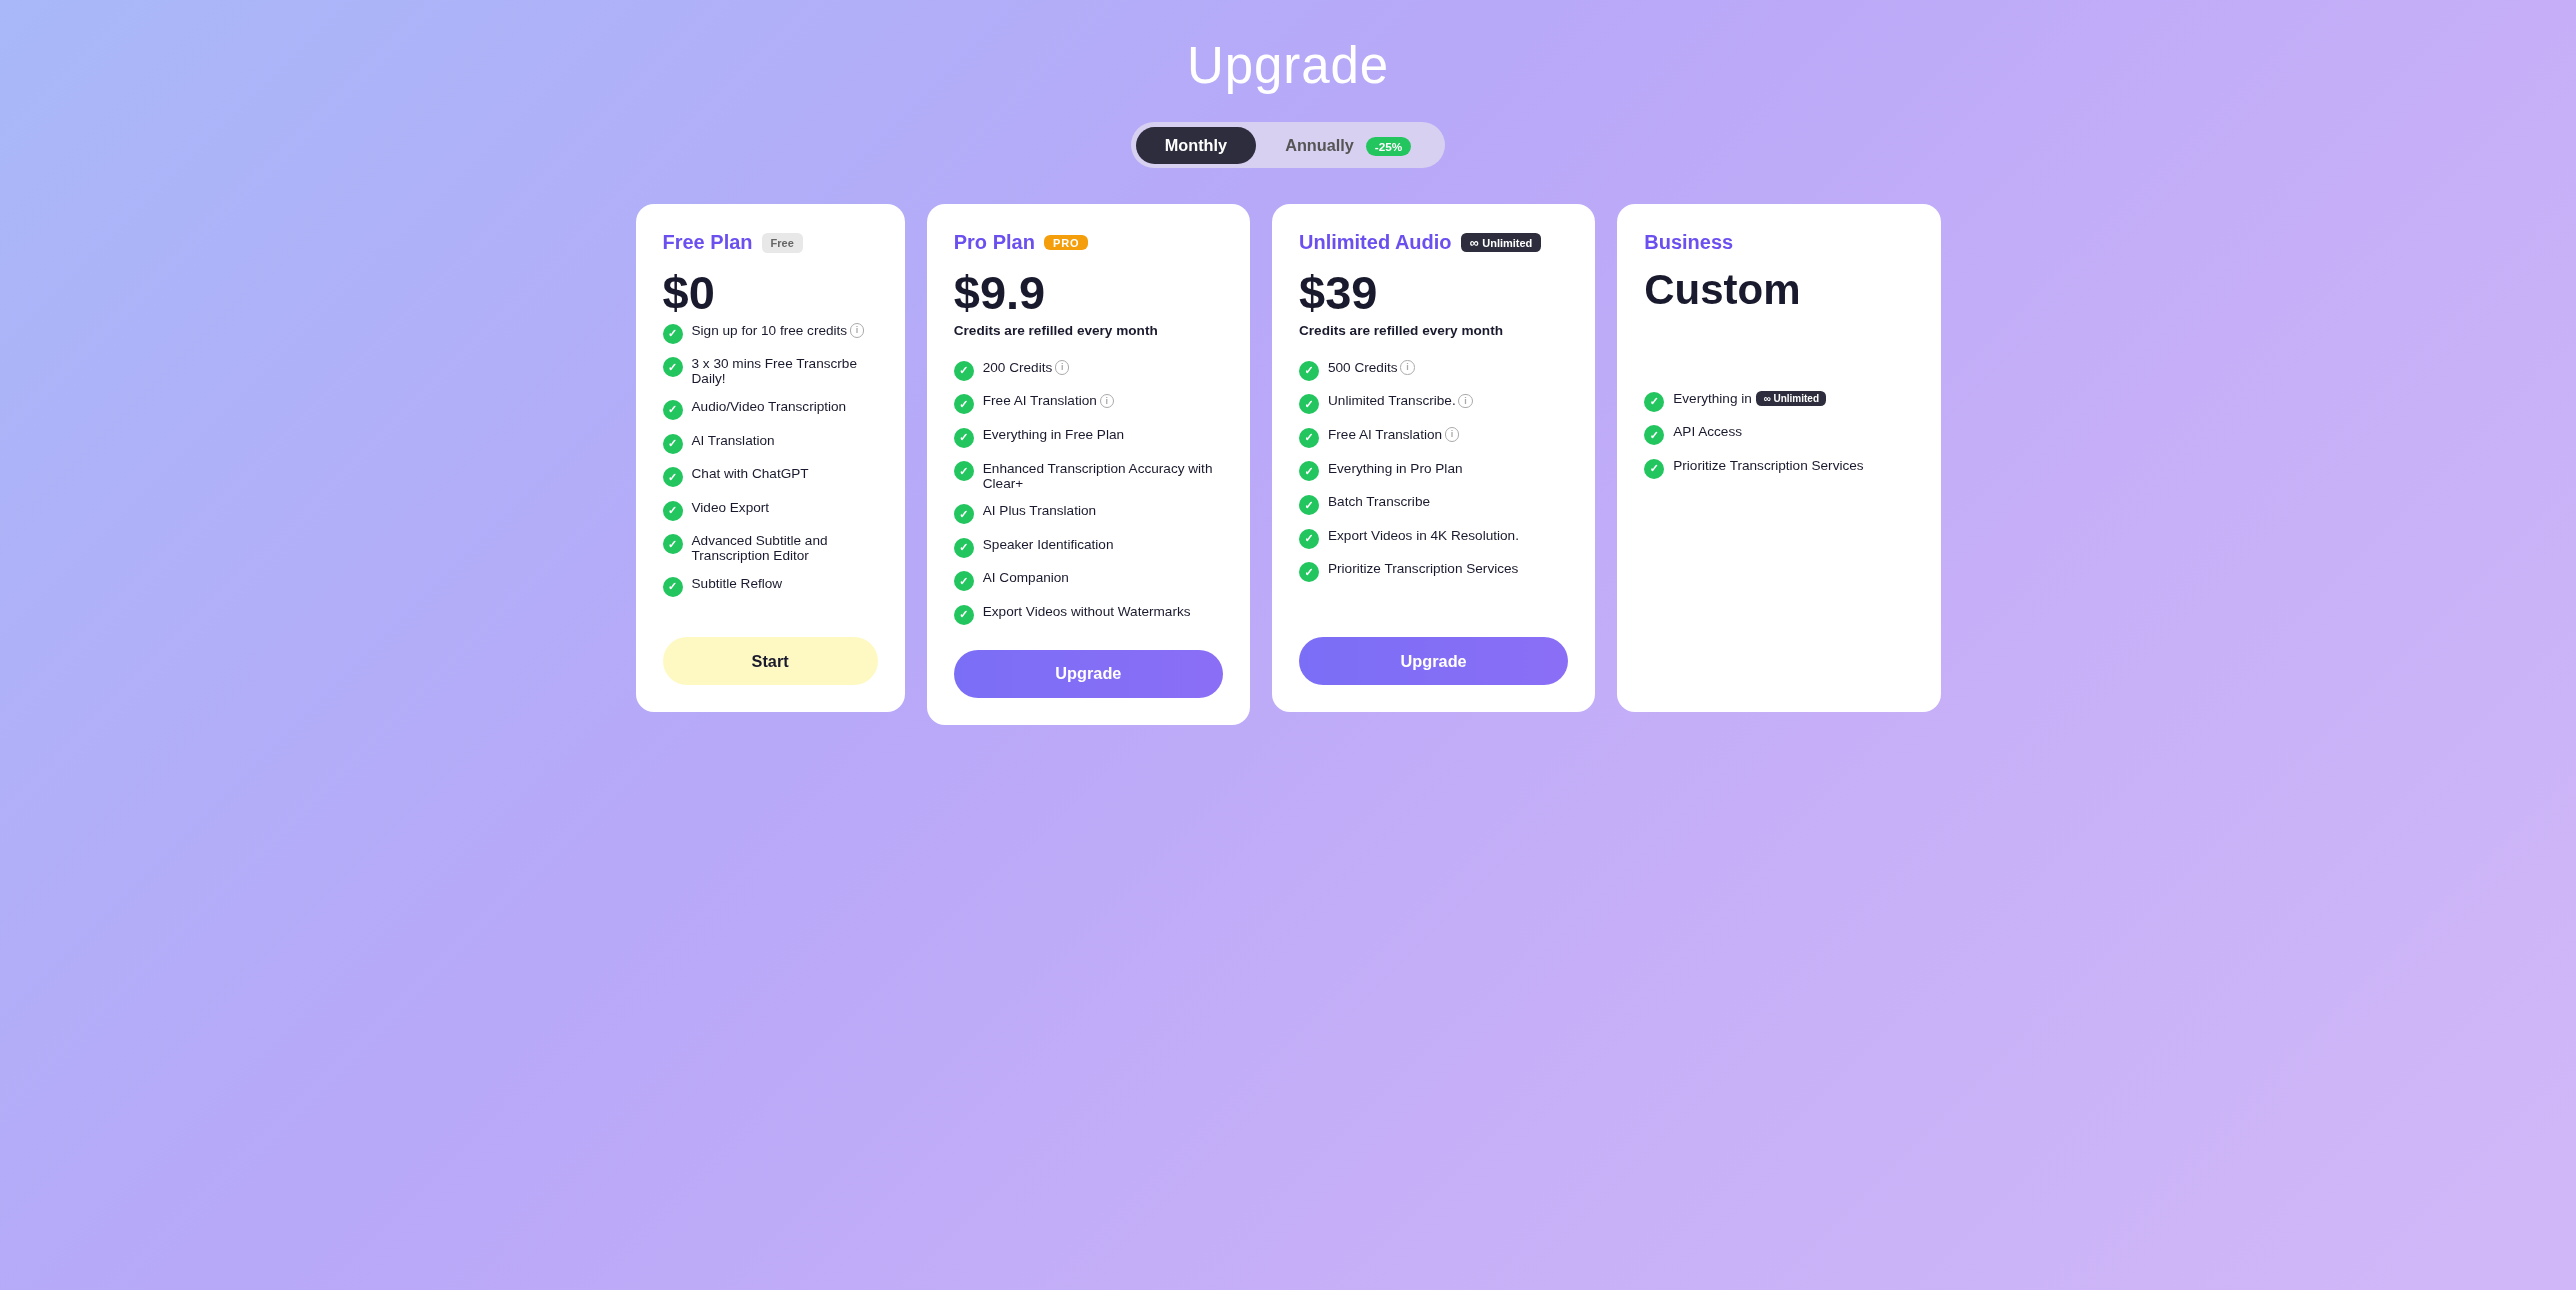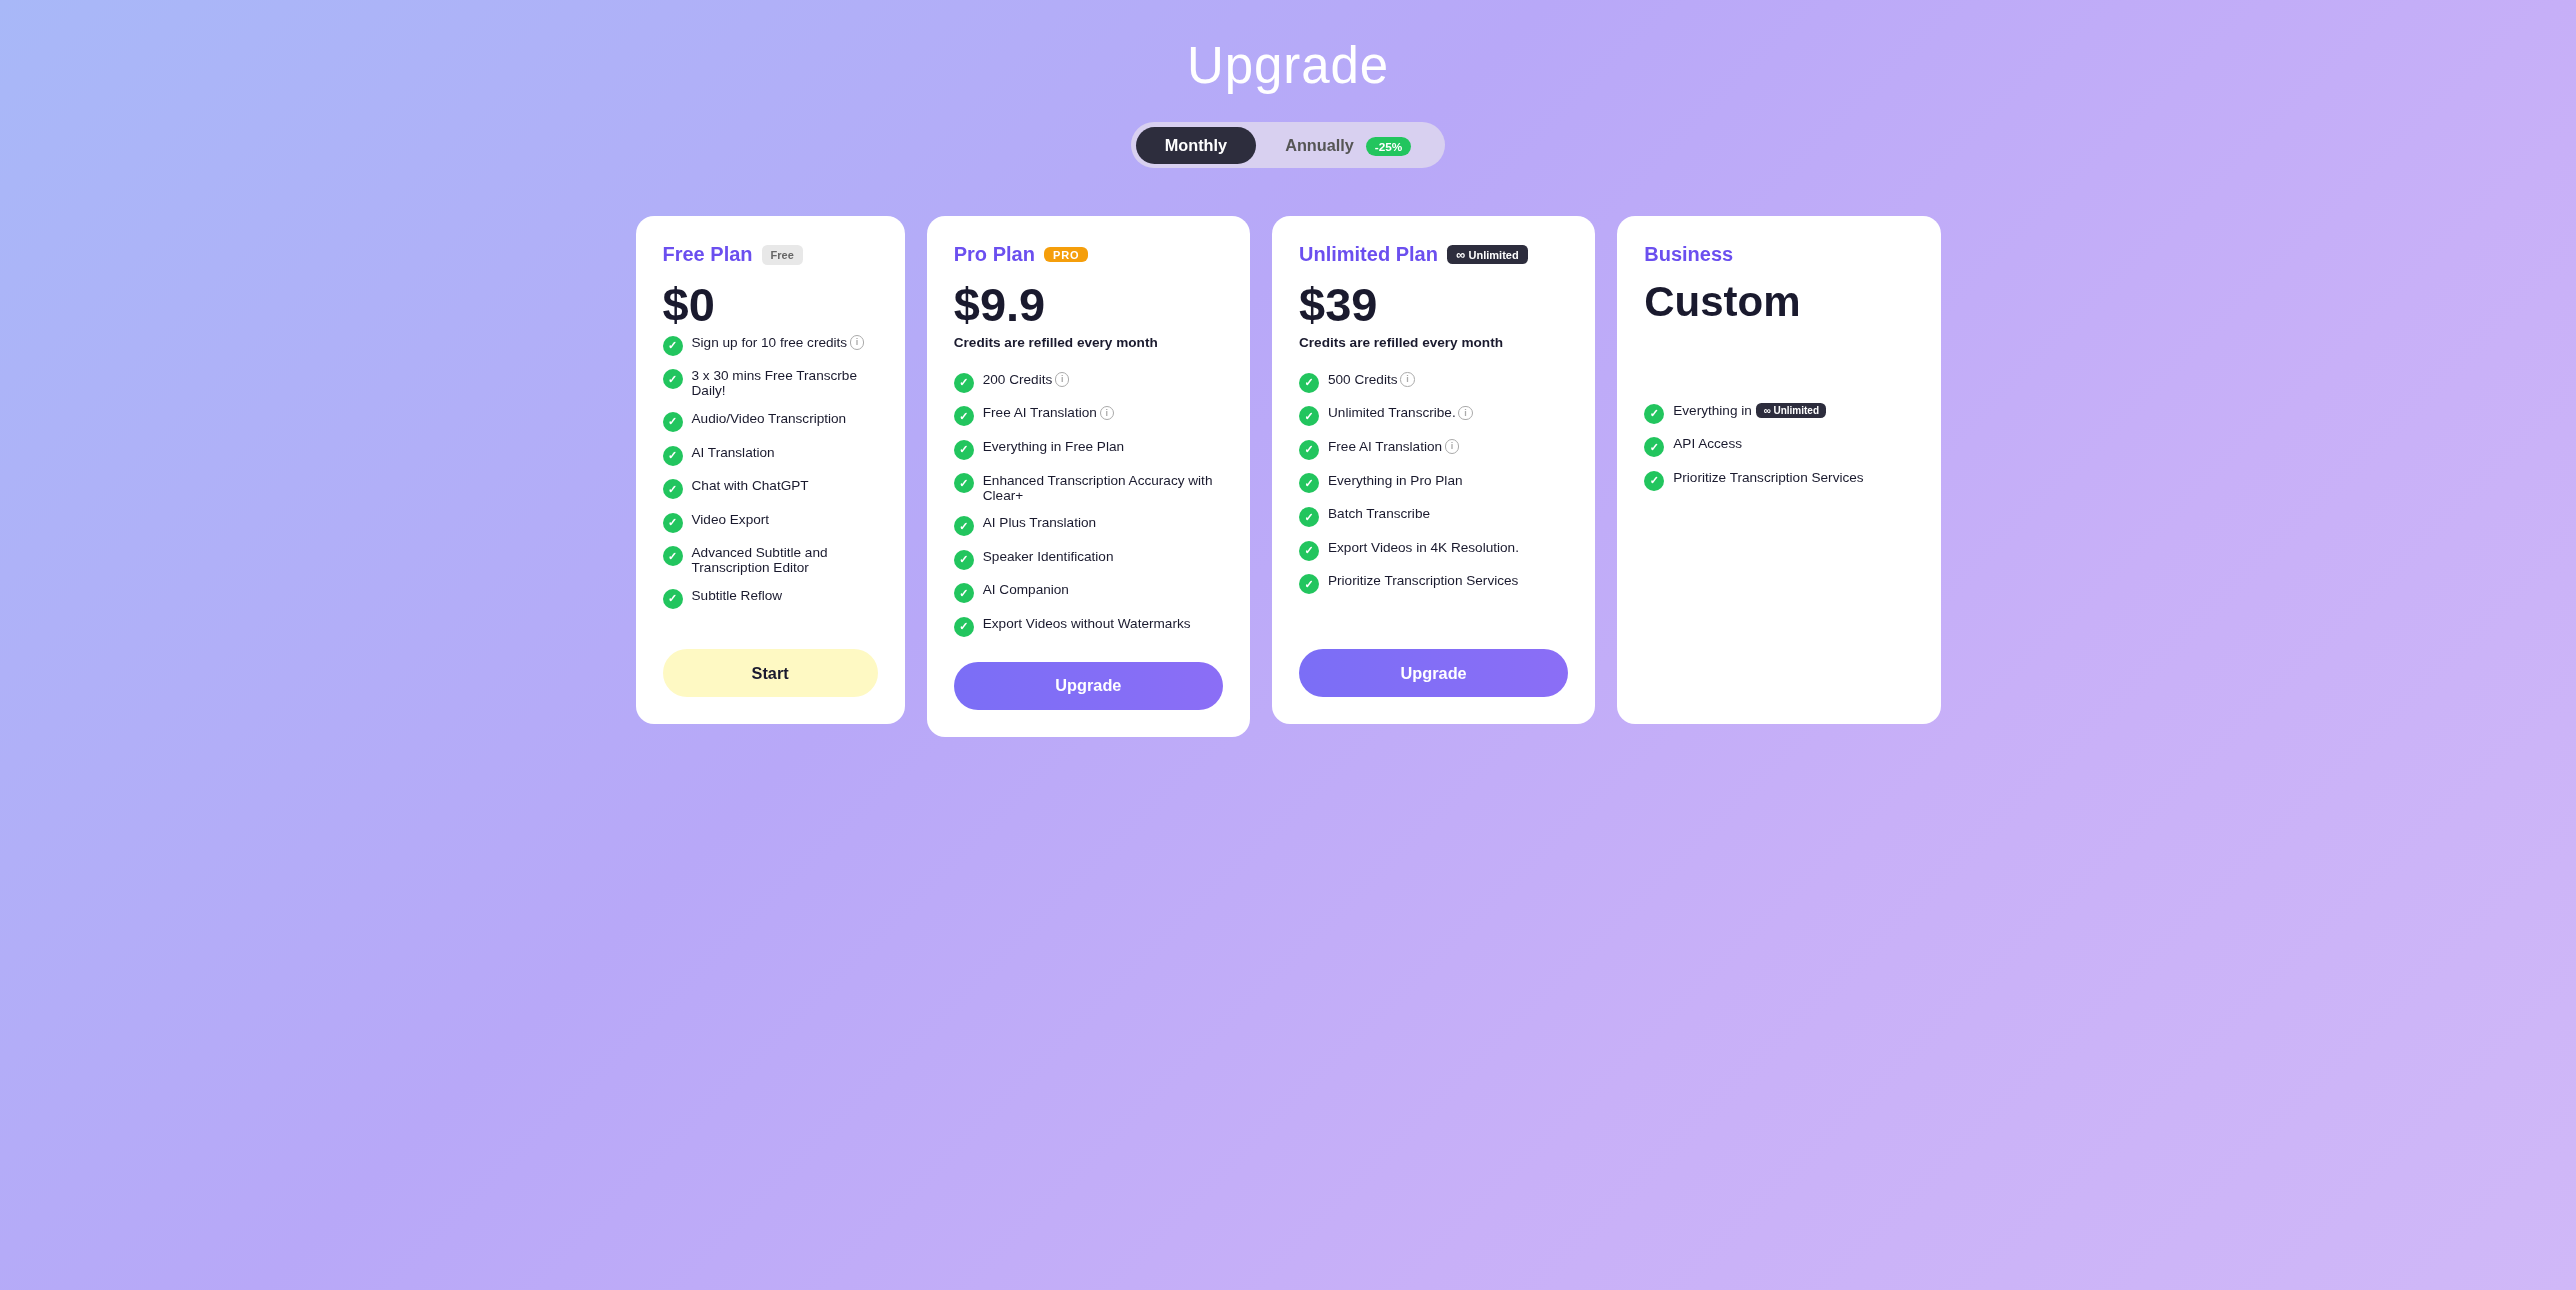--- a/index.html
+++ b/index.html
@@ -60,21 +60,20 @@
       border-radius: 18px;
       margin-left: 7.3px;
     }
 
     .cards-container {
       display: flex;
       gap: 22px;
       max-width: 1305px;
       width: 100%;
       align-items: flex-start;
-      margin-top: 12px;
     }
 
     .card {
       background: white;
       border-radius: 18px;
       padding: 27px;
       flex: 1;
       display: flex;
       flex-direction: column;
       min-height: 508px;
@@ -380,21 +379,21 @@
       <li class="feature-item">
         <span class="check-icon">✓</span>
         <span>Export Videos without Watermarks</span>
       </li>
     </ul>
     <button class="btn-upgrade">Upgrade</button>
   </div>
 
   <div class="card">
     <div class="card-plan-name">
-      <span>Unlimited Plan</span>
+      <span>Unlimited Audio</span>
       <span class="badge-unlimited">
         <span class="infinity-icon">∞</span>
         <span>Unlimited</span>
       </span>
     </div>
     <div class="price">$39</div>
     <div class="price-subtitle">Credits are refilled every month</div>
     <ul class="features-list">
       <li class="feature-item">
         <span class="check-icon">✓</span>

